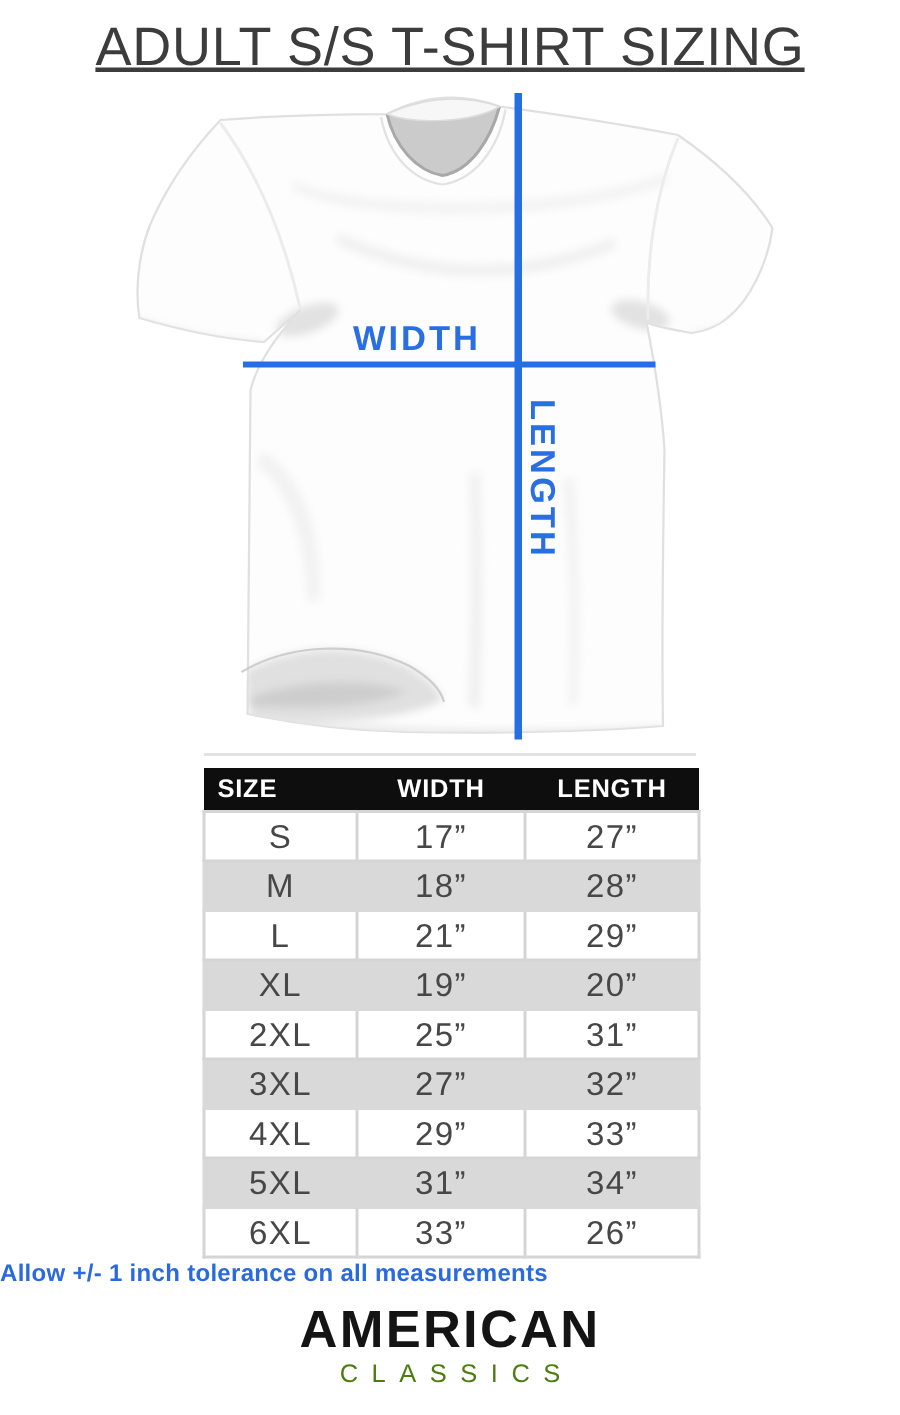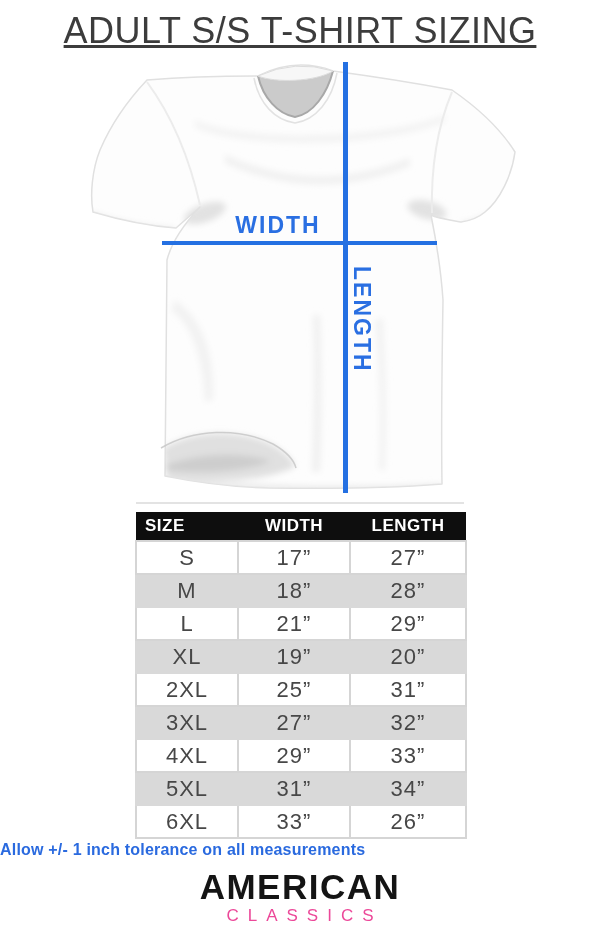--- a/index.html
+++ b/index.html
@@ -52,21 +52,21 @@
   .note{
     position:absolute;top:841px;left:0;width:600px;text-align:left;
     font-size:16px;font-weight:bold;color:#2a6adf;letter-spacing:.2px;
   }
   .brand{position:absolute;top:869px;left:0;width:600px;text-align:center;}
   .brand-main{
     font-size:35px;font-weight:800;letter-spacing:1.5px;color:#141414;line-height:1.05;
   }
   .brand-sub{
     font-size:17px;font-weight:400;letter-spacing:9px;text-indent:9px;
-    color:#ec4899;line-height:1.1;margin-top:1px;
+    color:#4d7c0f;line-height:1.1;margin-top:1px;
   }
 </style>
 </head>
 <body>
 
 <div class="page">
 
   <h1 class="title">ADULT S/S T-SHIRT SIZING</h1>
 
   <div class="shirt-wrap">

